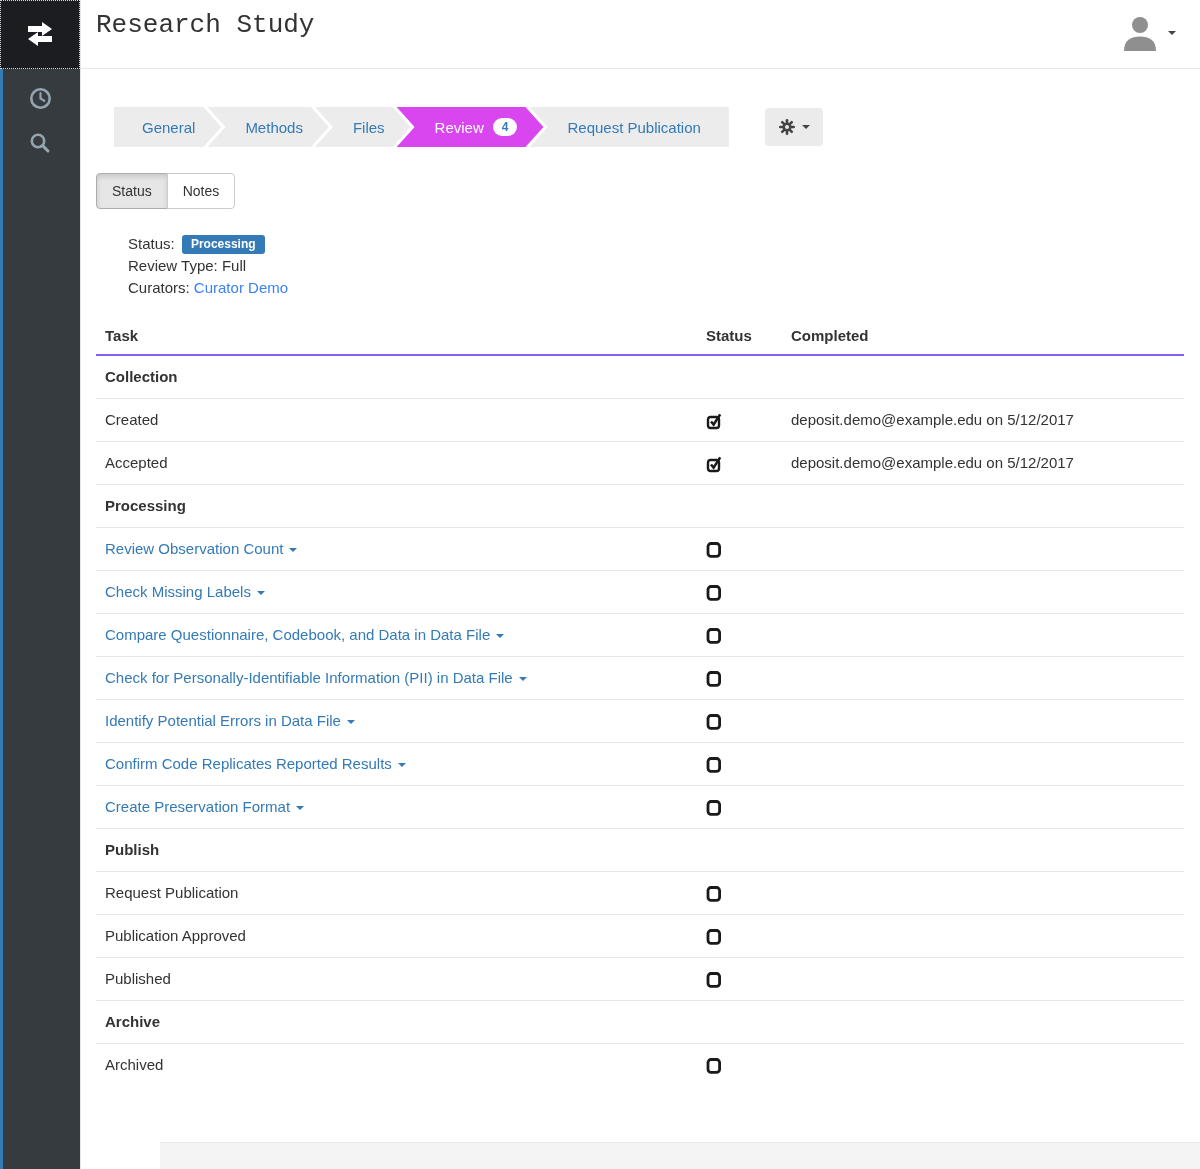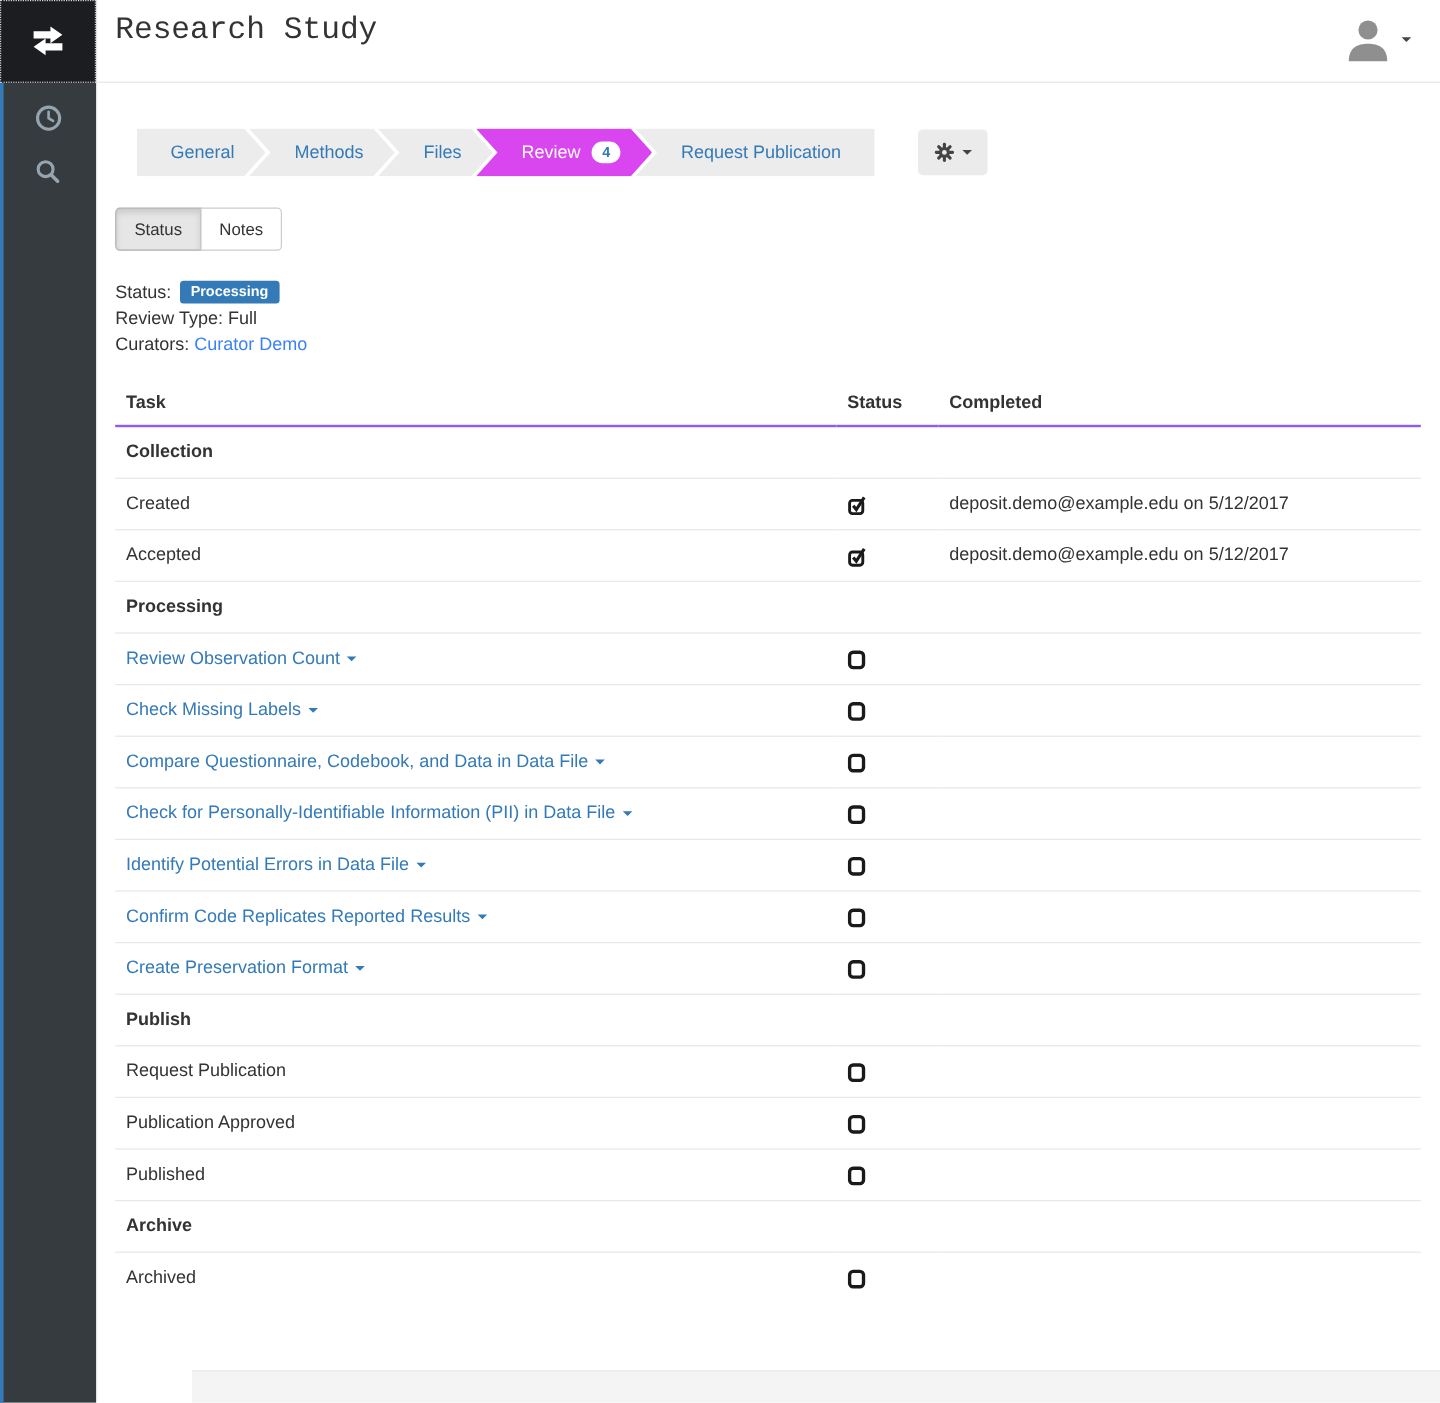--- a/index.html
+++ b/index.html
@@ -86,21 +86,21 @@
     background:#fff; border:1px solid #ccc; cursor:pointer; line-height:20px;
   }
   .toggle-btn:first-child { border-radius:4px 0 0 4px; }
   .toggle-btn:last-child { border-radius:0 4px 4px 0; margin-left:-1px; }
   .toggle-btn.active {
     background:#e6e6e6; border-color:#adadad;
     box-shadow:inset 0 3px 5px rgba(0,0,0,.125);
   }
 
   
-  .meta { margin-top:24px; font-size:15px; }
+  .meta { margin-top:24px; font-size:15px;margin-left:32px; }
   .meta-line { line-height:22px; }
   .meta .label-badge { vertical-align:1px; margin-left:3px; }
   a.link { color:#3b82f6; text-decoration:none; cursor:pointer; }
 
   
   .caret {
     display:inline-block; width:0; height:0; margin-left:6px; vertical-align:middle;
     border-left:4px solid transparent; border-right:4px solid transparent;
     border-top:4px solid currentColor;
   }

